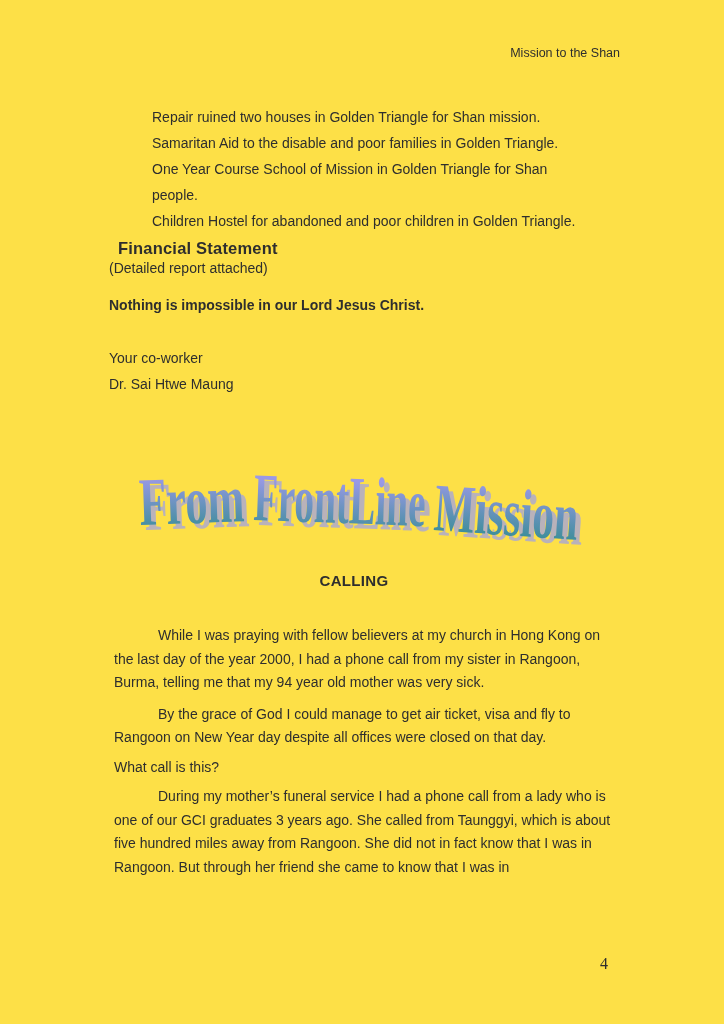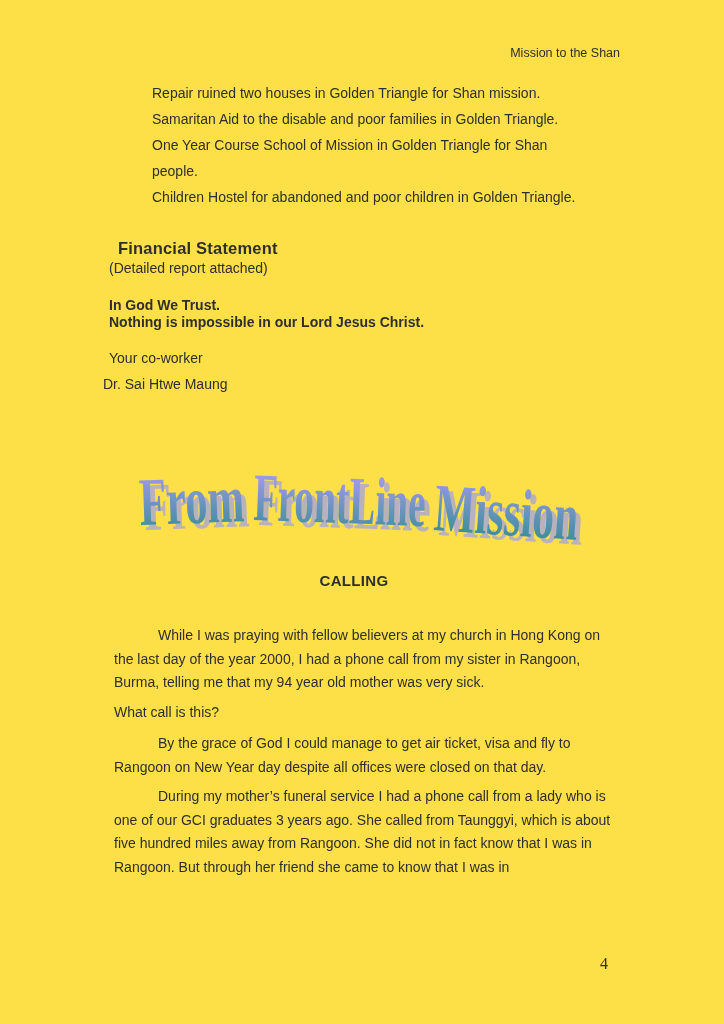--- a/index.html
+++ b/index.html
@@ -14,21 +14,21 @@
   }
   .header {
     position: absolute;
     top: 46px;
     right: 104px;
     font-size: 12.5px;
   }
   .activities {
     position: absolute;
     left: 152px;
-    top: 80px;
+    top: 104px;
     width: 445px;
     font-size: 14px;
     line-height: 26px;
   }
   .fin-heading {
     position: absolute;
     left: 109px;
     top: 230px;
     margin: 9px;
     font-size: 16.5px;
@@ -50,21 +50,21 @@
     line-height: 17px;
   }
   .closing {
     position: absolute;
     left: 109px;
     top: 350px;
     font-size: 14px;
   }
   .signature {
     position: absolute;
-    left: 103px;
+    left: 109px;
     top: 376px;
     font-size: 14px;
   }
   .wordart {
     position: absolute;
     left: 136px;
     top: 452px;
     width: 460px;
     height: 102px;
   }
@@ -115,21 +115,20 @@
     <div>Repair ruined two houses in Golden Triangle for Shan mission.</div>
     <div>Samaritan Aid to the disable and poor families in Golden Triangle.</div>
     <div>One Year Course School of Mission in Golden Triangle for Shan people.</div>
     <div>Children Hostel for abandoned and poor children in Golden Triangle.</div>
   </div>
 
   <h2 class="fin-heading">Financial Statement</h2>
   <div class="fin-note">(Detailed report attached)</div>
 
   <div class="motto">
-    <div>In God We Trust.</div>
     <div>Nothing is impossible in our Lord Jesus Christ.</div>
   </div>
 
   <div class="closing">Your co-worker</div>
   <div class="signature">Dr. Sai Htwe Maung</div>
 
   <div class="wordart">
     <svg width="460" height="102" viewBox="0 0 460 102">
       <defs>
         <linearGradient id="wa-grad" gradientUnits="userSpaceOnUse" x1="0" y1="26" x2="0" y2="88">
@@ -145,20 +144,20 @@
       <text class="wa-text" x="4" y="73" textLength="105" lengthAdjust="spacingAndGlyphs" transform="rotate(-2 4 73)" fill="url(#wa-grad)">From</text>
       <text class="wa-text" x="117" y="68" textLength="172" lengthAdjust="spacingAndGlyphs" transform="rotate(2 117 68)" fill="url(#wa-grad)">FrontLine</text>
       <text class="wa-text" x="297" y="78" textLength="144" lengthAdjust="spacingAndGlyphs" transform="rotate(4 297 78)" fill="url(#wa-grad)">Mission</text>
     </svg>
   </div>
 
   <h3 class="calling">CALLING</h3>
 
   <div class="paragraphs">
       <p class="body-par indent">While I was praying with fellow believers at my church in Hong Kong on the last day of the year 2000, I had a phone call from my sister in Rangoon, Burma, telling me that my 94 year old mother was very sick.</p>
+      <p class="body-par indent gap">By the grace of God I could manage to get air ticket, visa and fly to Rangoon on New Year day despite all offices were closed on that day.</p>
       <p class="body-par">What call is this?</p>
-      <p class="body-par indent gap">By the grace of God I could manage to get air ticket, visa and fly to Rangoon on New Year day despite all offices were closed on that day.</p>
       <p class="body-par indent">During my mother’s funeral service I had a phone call from a lady who is one of our GCI graduates 3 years ago. She called from Taunggyi, which is about five hundred miles away from Rangoon. She did not in fact know that I was in Rangoon. But through her friend she came to know that I was in</p>
     </div>
 
   <div class="page-number">4</div>
 
 </div>
 
 </body></html>

